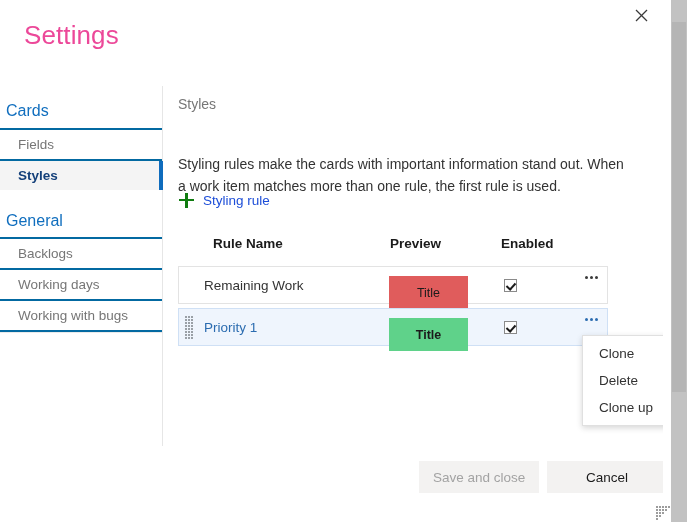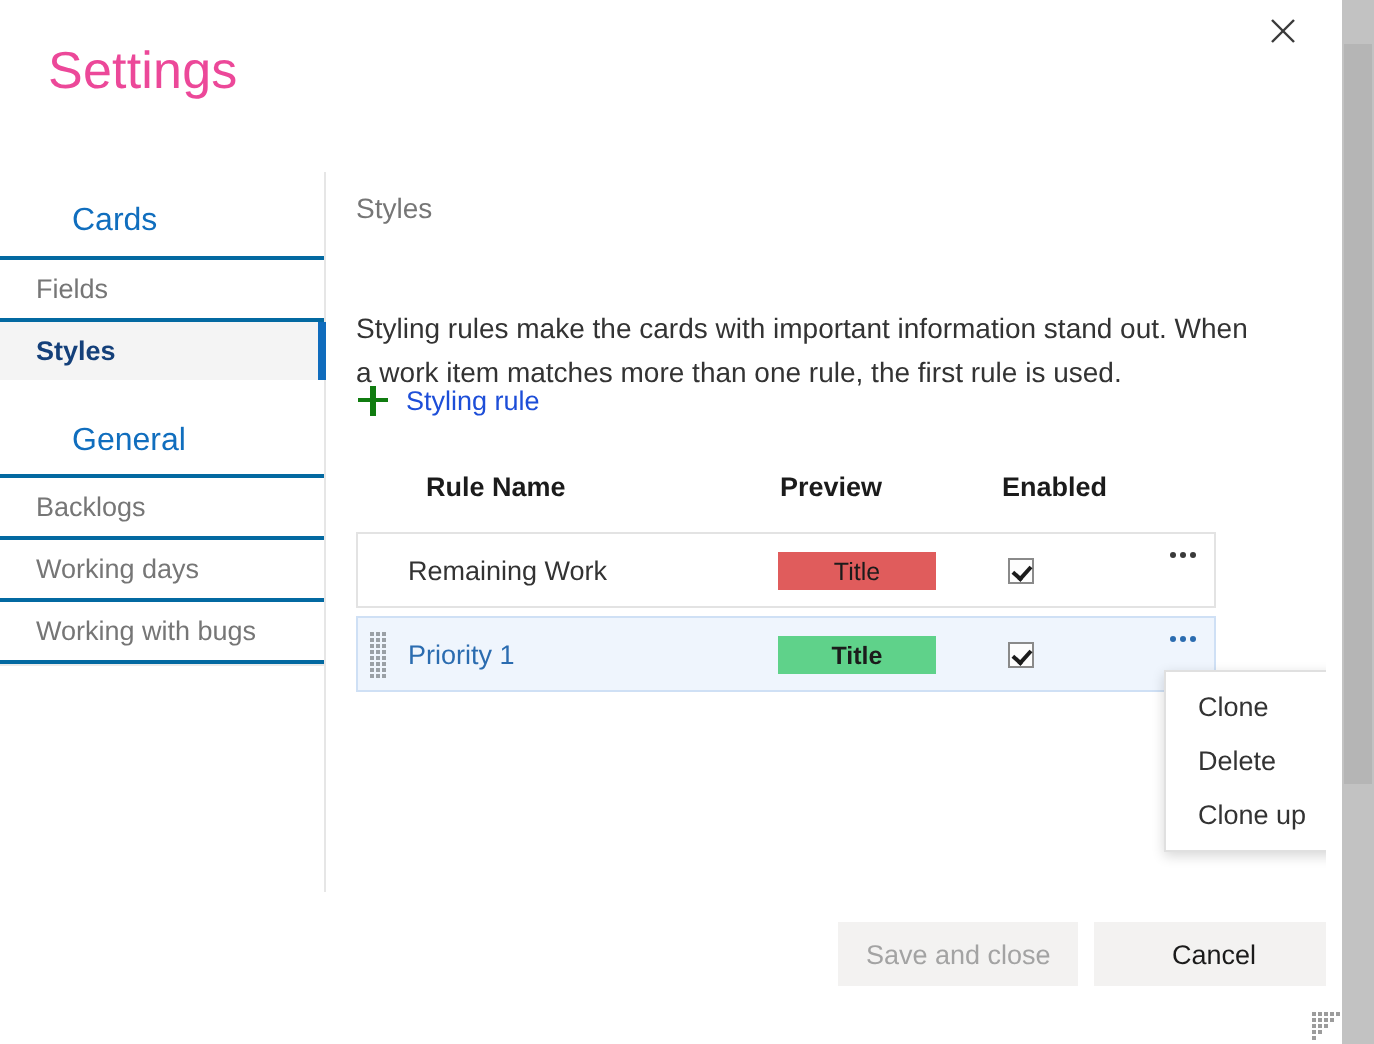--- a/index.html
+++ b/index.html
@@ -65,21 +65,21 @@
     position: absolute;
     left: 0;
     top: 86px;
     width: 163px;
     height: 360px;
     border-right: 1px solid #e6e6e6;
     box-sizing: border-box;
   }
   .nav-group-title {
     position: absolute;
-    left: 36px;
+    left: 6px;
     font-size: 16px;
     font-weight: 400;
     color: #106ebe;
     white-space: nowrap;
   }
   .nav-item {
     position: absolute;
     left: 0;
     width: 162px;
     height: 31px;
@@ -235,21 +235,21 @@
     color: #333333;
     white-space: nowrap;
   }
   .rule-row.selected .rule-name { color: #2b6cb0; }
 
   .preview-badge {
     position: absolute;
     left: 210px;
     top: 9px;
     width: 79px;
-    height: 19px;
+    height: 33px;
     display: flex;
     align-items: center;
     justify-content: center;
     font-size: 12.5px;
     color: #1b1b1b;
   }
   .preview-badge.bold { font-weight: bold; }
 
   .enabled-cell {
     position: absolute;

